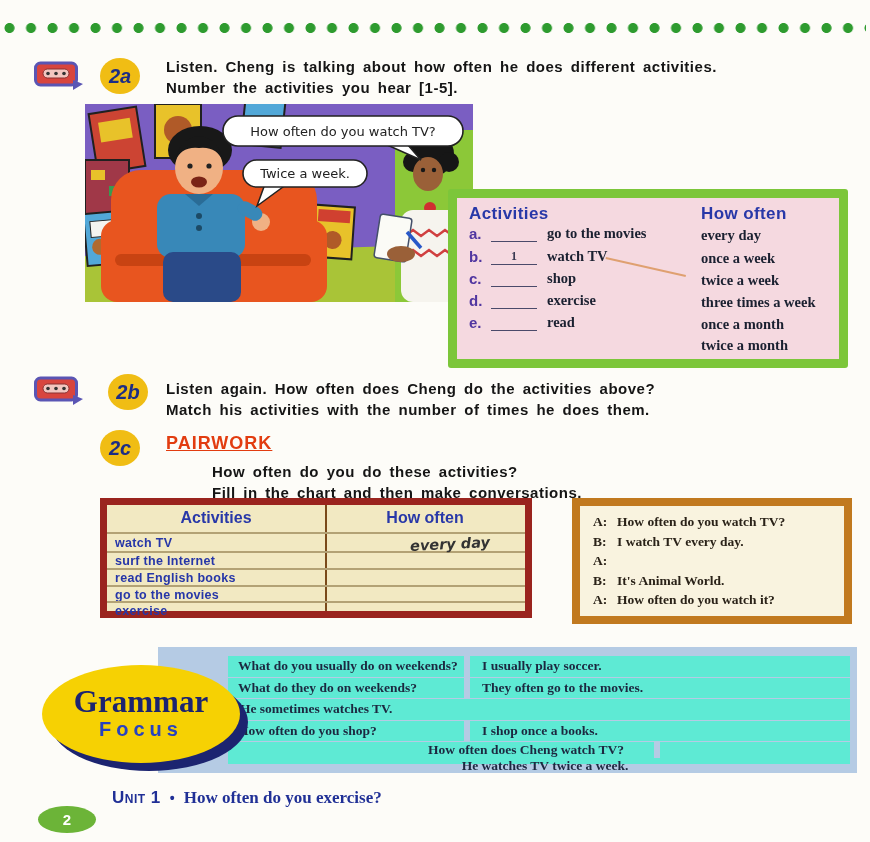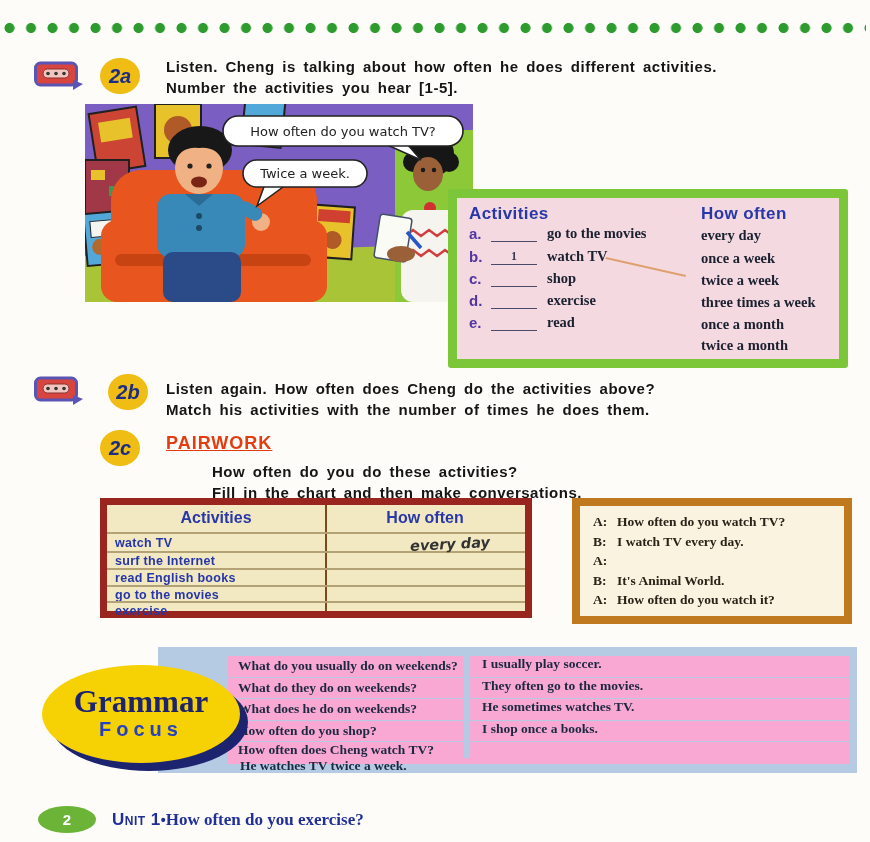--- a/index.html
+++ b/index.html
@@ -50,40 +50,40 @@
   .dialog{position:absolute;left:572px;top:498px;width:264px;height:102px;
           background:#f9f3df;border:8px solid #c1791f;padding:8px 0 0 0;}
   .dline{display:flex;padding-left:13px;height:19.5px;color:#2a2218;
          font:600 13.5px "Liberation Serif",serif;}
   .dspeaker{width:24px;}
 
   
   .gpanel{position:absolute;left:158px;top:647px;width:699px;height:126px;background:#b5cbe4;}
   .gtable{position:absolute;left:70px;top:9px;width:622px;height:108px;}
   .grow{display:flex;height:21.6px;box-sizing:border-box;border-bottom:1px solid #b5cbe4;
-        background:#f9a8d4;}
+        background:#5eead4;align-items:center;}
   .grow:last-child{border-bottom:none;flex-direction:column;}
   .gq{width:226px;padding-left:10px;border-right:6px solid #b5cbe4;height:100%;
       display:flex;align-items:center;color:#1c2840;font:600 13.5px "Liberation Serif",serif;}
   .ga{padding-left:12px;color:#1c2840;font:600 13.5px "Liberation Serif",serif;}
   .goval{position:absolute;left:42px;top:665px;width:198px;height:98px;border-radius:50%;
          background:#f6d103;box-shadow:8px 8px 0 0 #1c2470;display:flex;flex-direction:column;
          align-items:center;justify-content:center;z-index:2;}
   .goval .g1{color:#1c2470;font:800 31px/30px "Liberation Serif",serif;}
   .goval .g2{color:#2742c0;font:800 20px/24px "Liberation Sans",sans-serif;letter-spacing:5px;}
 
   
   .pairwork-title{position:absolute;left:166px;top:433px;color:#e23c10;
                   font:800 18px "Liberation Sans",sans-serif;letter-spacing:1px;text-decoration:underline;}
 
   
   .foot-oval{position:absolute;left:38px;top:806px;width:58px;height:27px;border-radius:50%;
              background:#6cb438;display:flex;align-items:center;justify-content:center;
              color:#fff;font:800 15px "Liberation Sans",sans-serif;}
-  .foot-text{position:absolute;left:112px;top:807px;height:26px;display:flex;align-items:center;}
+  .foot-text{position:absolute;left:112px;top:785px;height:26px;display:flex;align-items:center;gap:9px;}
   .foot-unit{color:#202f96;font:800 17px "Liberation Sans",sans-serif;font-variant:small-caps;letter-spacing:.5px;}
   .foot-sep{color:#202f96;font:800 14px "Liberation Sans",sans-serif;}
   .foot-title{color:#203096;font:700 17px "Liberation Serif",serif;}
 </style>
 </head>
 <body>
 
 <div class="page">
 
   <div class="dots"></div>
@@ -286,21 +286,20 @@
     <div class="gtable">
       <div class="grow">
         <div class="gq">What do you usually do on weekends?</div>
         <div class="ga">I usually play soccer.</div>
       </div>
       <div class="grow">
         <div class="gq">What do they do on weekends?</div>
         <div class="ga">They often go to the movies.</div>
       </div>
       <div class="grow">
-        <div class="gq">What does he do on weekends?</div>
         <div class="ga">He sometimes watches TV.</div>
       </div>
       <div class="grow">
         <div class="gq">How often do you shop?</div>
         <div class="ga">I shop once a books.</div>
       </div>
       <div class="grow">
         <div class="gq">How often does Cheng watch TV?</div>
         <div class="ga">He watches TV twice a week.</div>
       </div>

